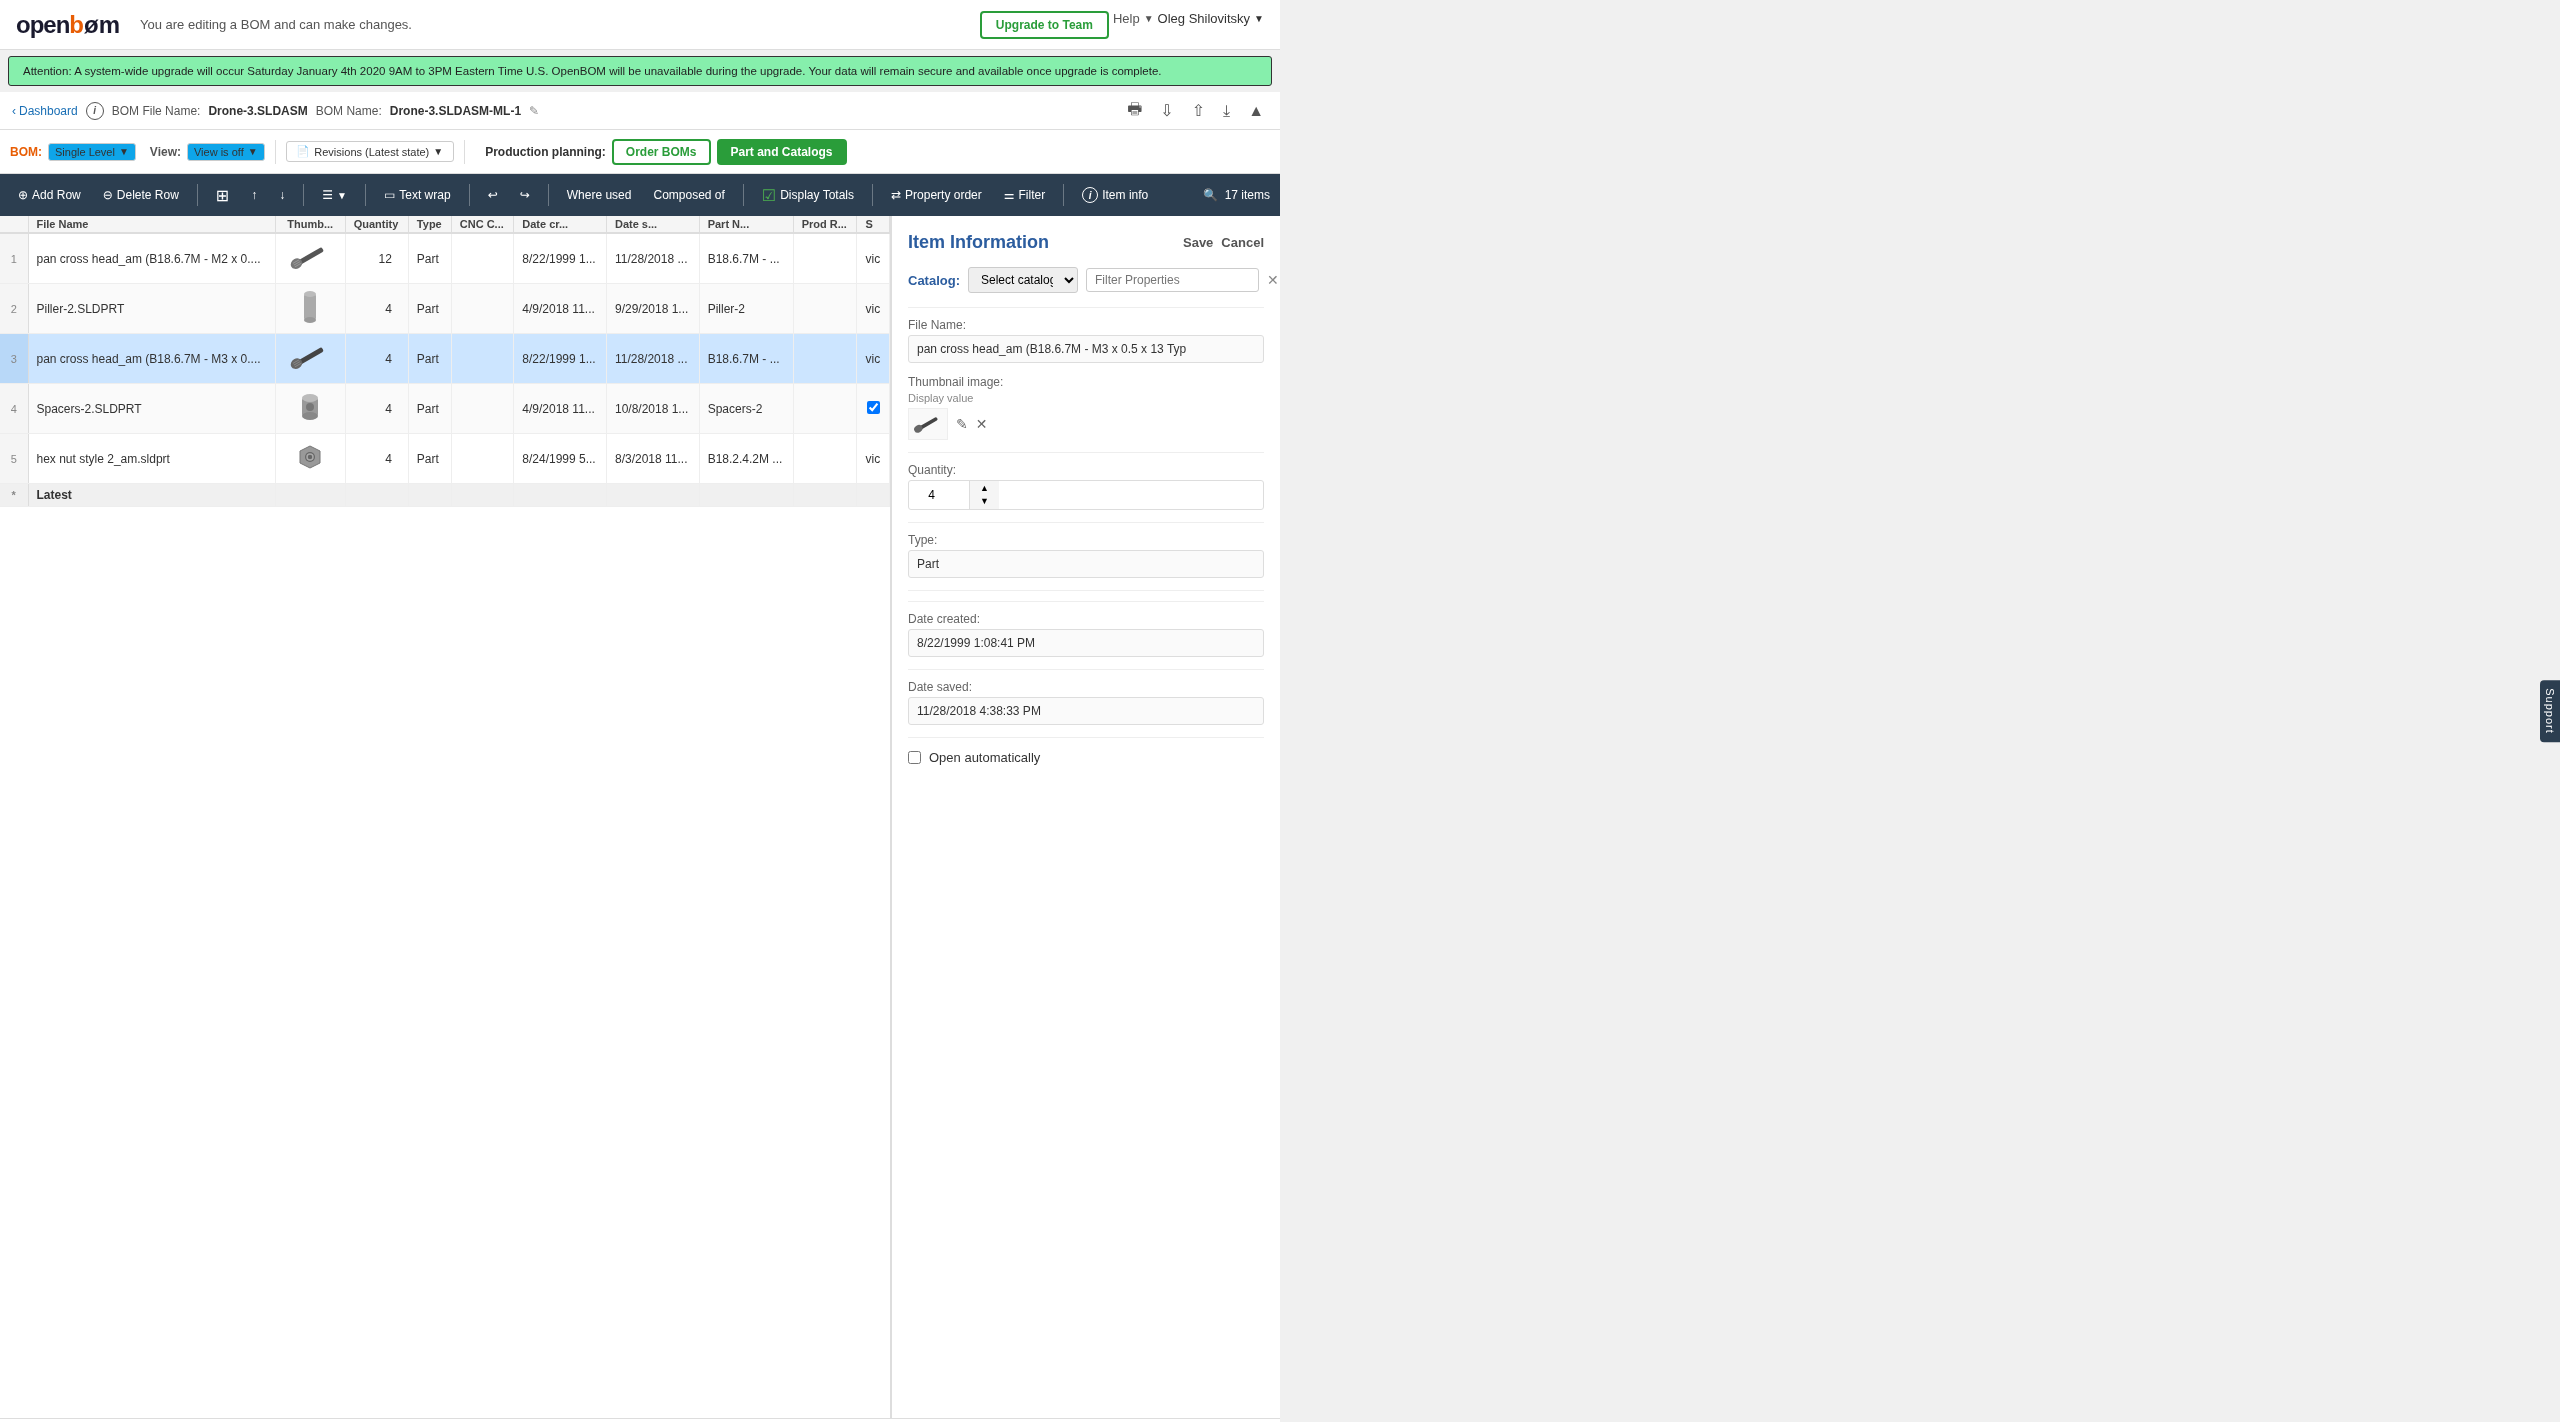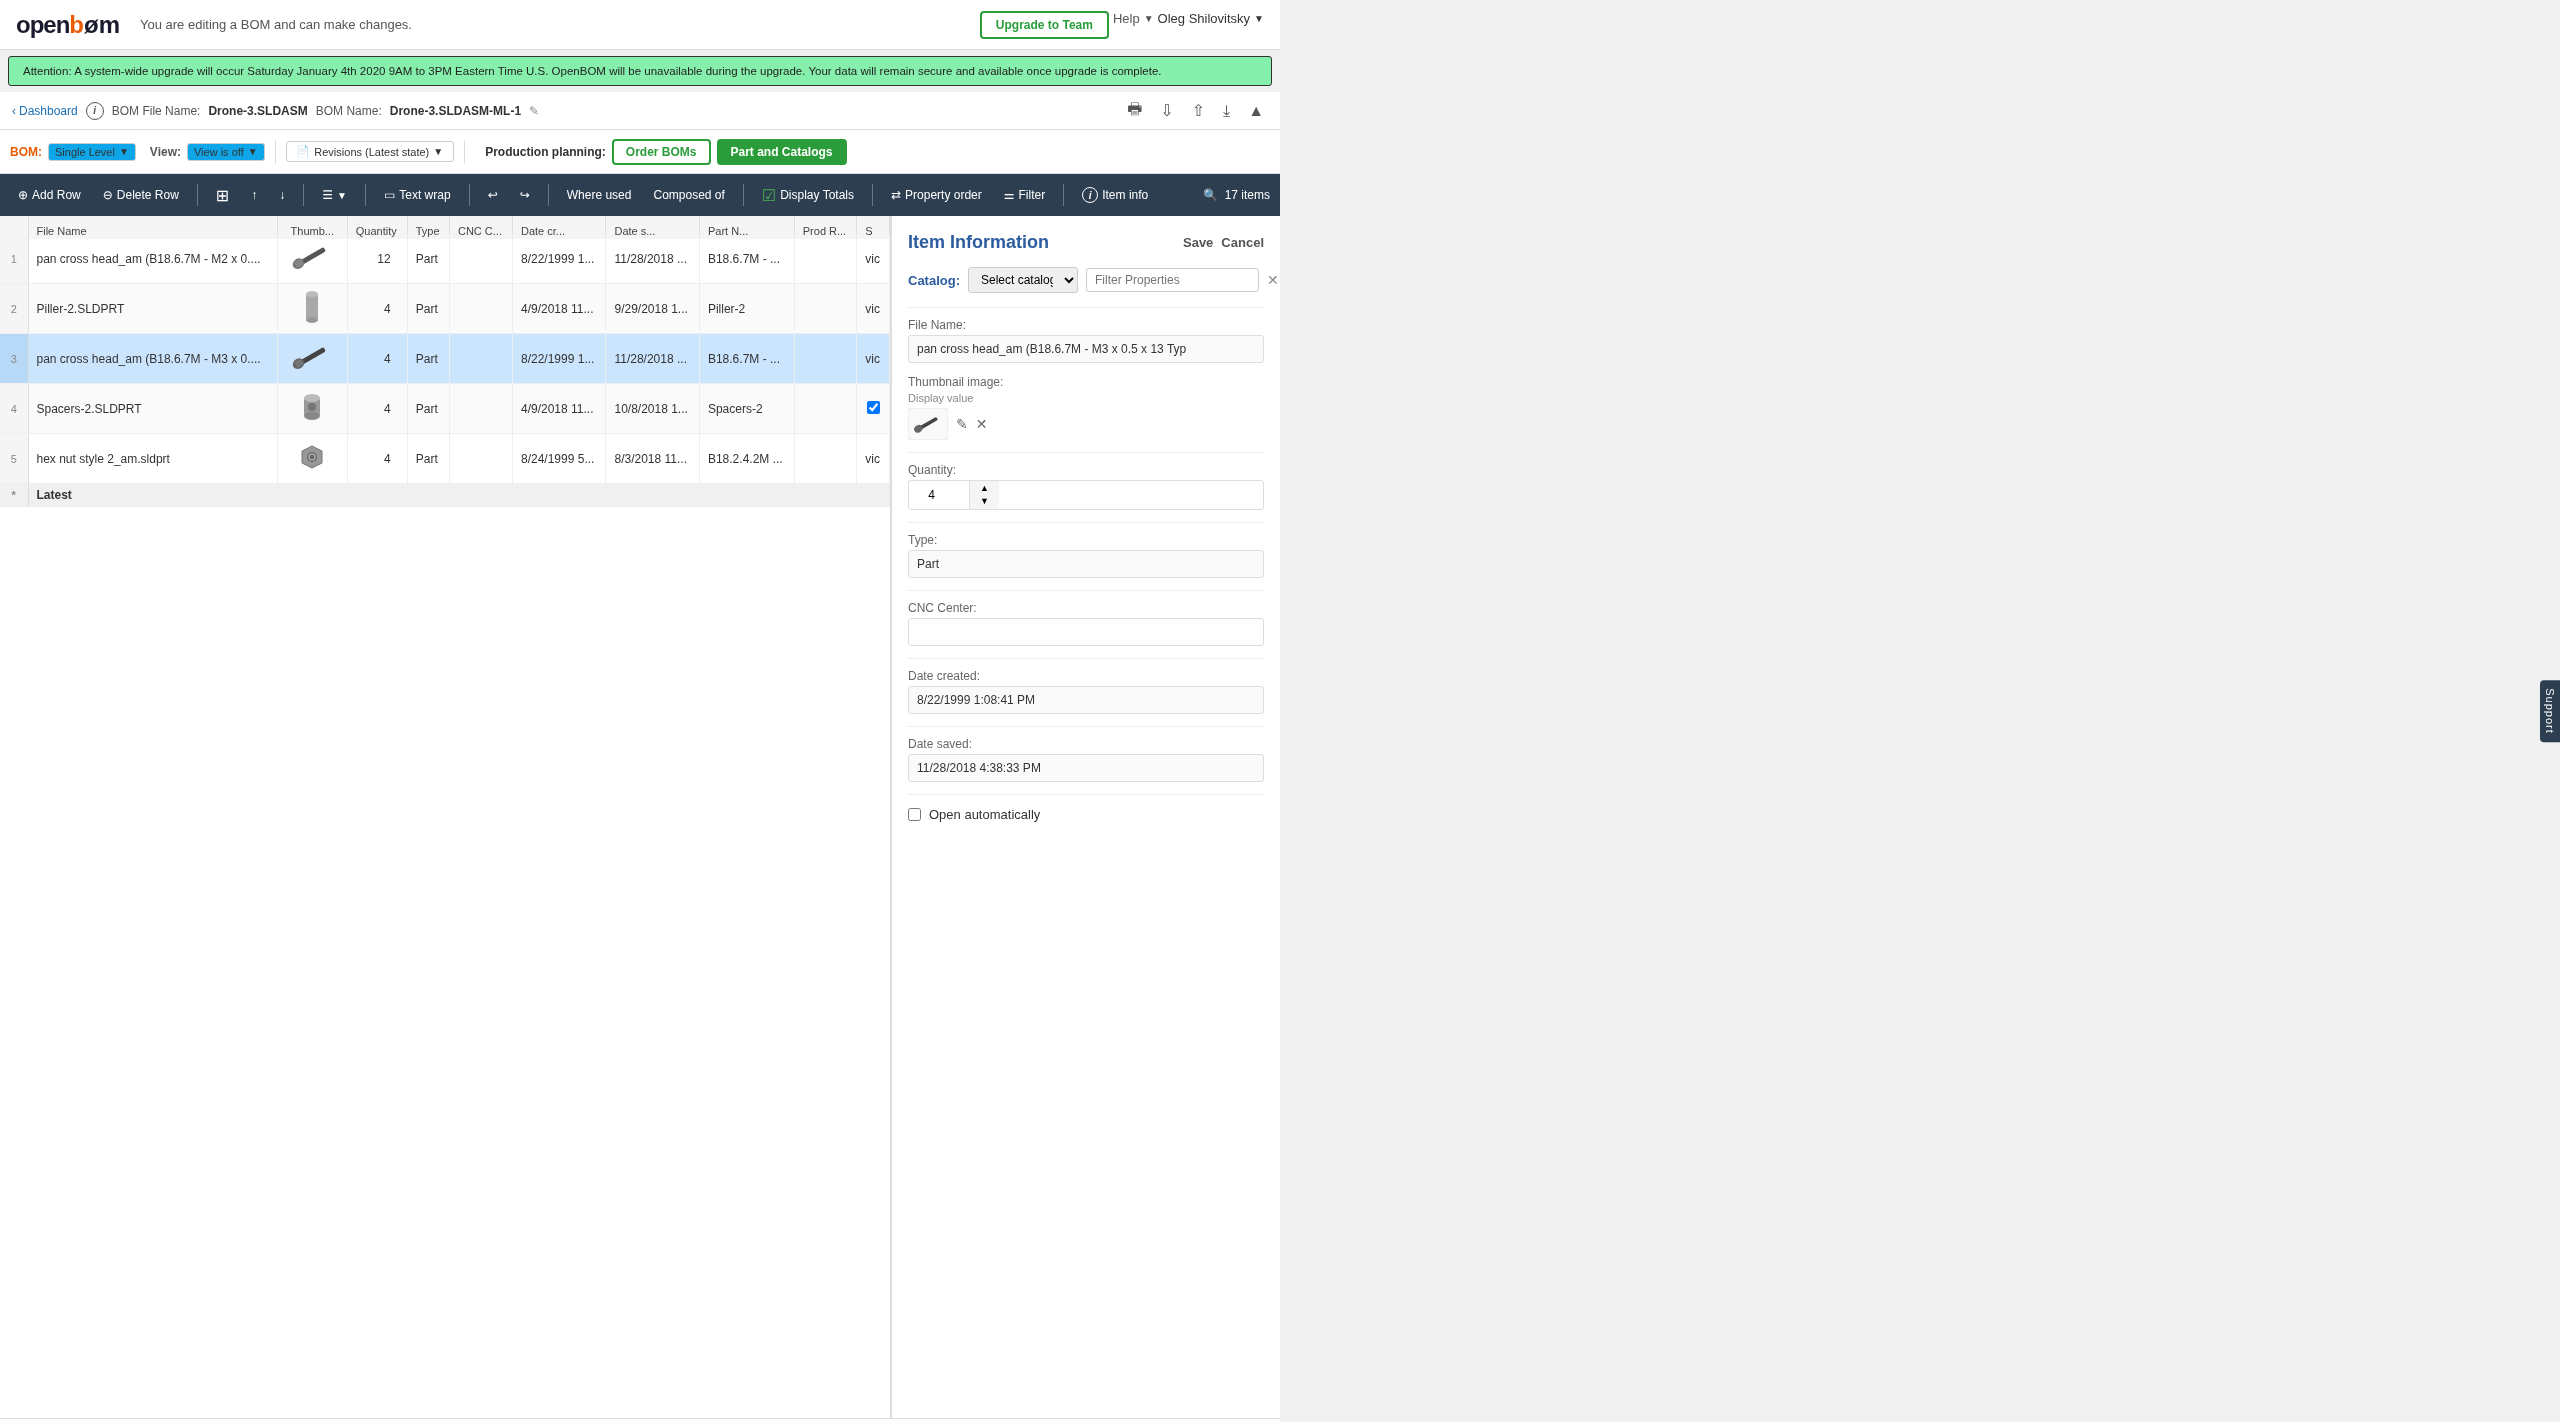--- a/index.html
+++ b/index.html
@@ -43,21 +43,21 @@
     .action-sep { width: 1px; height: 22px; background: rgba(255,255,255,0.3); margin: 0 4px; }
     .search-area { margin-left: auto; display: flex; align-items: center; gap: 6px; color: #fff; font-size: 12px; }
 
     
     .main-content { display: flex; height: calc(100vh - 220px); min-height: 440px; }
 
     
     .table-area { flex: 1; overflow: auto; background: #fff; }
     table { width: 100%; border-collapse: collapse; font-size: 12px; }
     thead tr { background: #f5f5f5; border-bottom: 2px solid #ddd; }
-    th { padding: 2px 8px; text-align: left; font-weight: 400; color: #444; border-right: 1px solid #ddd; white-space: nowrap; font-size: 11px; position: sticky; top: 7px; background: #f5f5f5; z-index: 2; }
+    th { padding: 2px 8px; text-align: left; font-weight: 700; color: #444; border-right: 1px solid #ddd; white-space: nowrap; font-size: 11px; position: sticky; top: 0; background: #f5f5f5; z-index: 2; }
     td { padding: 4px 8px; border-right: 1px solid #eee; border-bottom: 1px solid #eee; vertical-align: middle; }
     tr:nth-child(even) { background: #fafafa; }
     tr.selected-row { background: #cce5ff !important; }
     .row-num { color: #888; font-size: 11px; text-align: center; width: 28px; min-width: 28px; background: #f5f5f5; border-right: 1px solid #ddd; }
     .thumb-cell { text-align: center; width: 70px; }
     .checkbox-cell { text-align: center; }
     input[type="checkbox"] { cursor: pointer; }
 
     
     .right-panel { width: 390px; min-width: 390px; background: #fff; border-left: 2px solid #ddd; overflow-y: auto; padding: 16px; }
@@ -445,24 +445,20 @@
 
     <div class="panel-divider"></div>
 
     <div class="panel-field">
       <label>Type:</label>
       <div class="field-value">Part</div>
     </div>
 
     <div class="panel-divider"></div>
 
-    <div class="panel-field">
-      <label>CNC Center:</label>
-      <div class="field-value editable" contenteditable="true" style=""></div>
-    </div>
 
     <div class="panel-divider"></div>
 
     <div class="panel-field">
       <label>Date created:</label>
       <div class="field-value">8/22/1999 1:08:41 PM</div>
     </div>
 
     <div class="panel-divider"></div>
 

